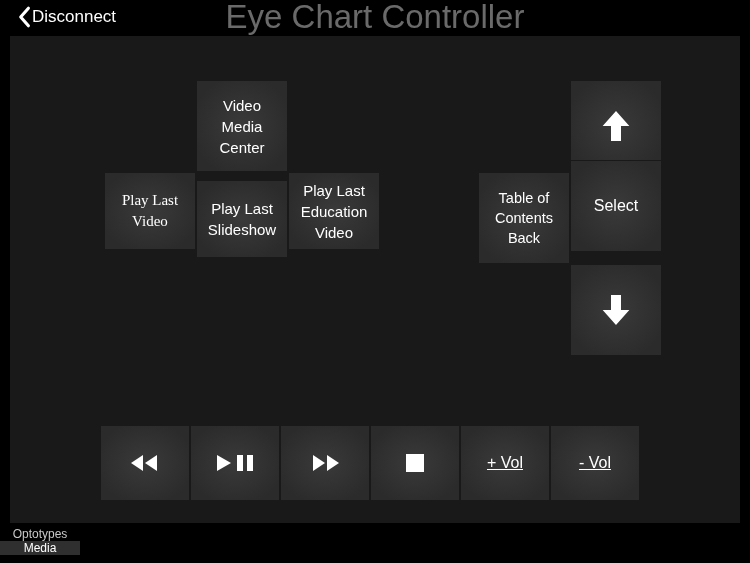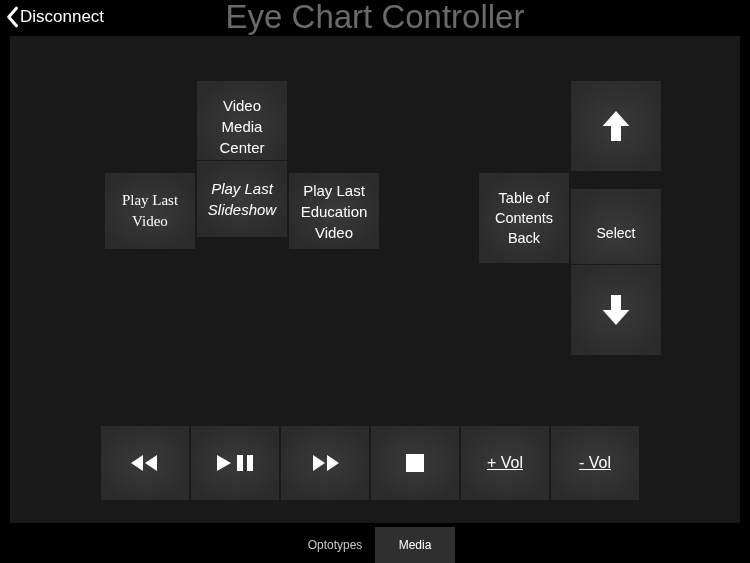--- a/index.html
+++ b/index.html
@@ -19,21 +19,21 @@
     height: 34px;
     display: flex;
     align-items: center;
     position: relative;
   }
   .back {
     display: flex;
     align-items: center;
     color: #fff;
     font-size: 17px;
-    padding-left: 4px;
+    padding-left: 16px;
     cursor: pointer;
   }
   .back svg { width: 16px; height: 22px; }
   .title {
     position: absolute;
     left: 0; right: 0;
     text-align: center;
     font-size: 33px;
     color: #6a6a6a;
     pointer-events: none;
@@ -78,22 +78,23 @@
     background: radial-gradient(ellipse at center, #3a3a3a 0%, #2b2b2b 80%);
     border: 1px solid #191919;
     display: flex; align-items: center; justify-content: center;
     color: #fff; font-size: 16px; cursor: pointer;
   }
   .tabbar {
     position: absolute;
     left: 0; right: 0; bottom: 0;
     height: 36px;
     display: flex;
-    justify-content: center;
+    justify-content: flex-start;
     background: #000;
+    flex-direction: column;
   }
   .tab {
     width: 80px;
     display: flex; align-items: center; justify-content: center;
     color: #c8c8c8;
     font-size: 12px;
     cursor: pointer;
   }
   .tab.active {
     background: #2f2f2f;
@@ -116,33 +117,33 @@
   </div>
 
   <div class="main">
 
     <div class="grid-area">
 
       <div class="btn" style="left:186px; top:0; width:92px; height:92px;">Video Media Center</div>
 
       <div class="btn" style="left:94px; top:92px; width:92px; height:78px;font-family:Liberation Serif, serif;">Play Last Video</div>
 
-      <div class="btn" style="left:186px; top:80px; width:92px; height:78px;font-style:italic;">Play Last Slideshow</div>
+      <div class="btn" style="left:186px; top:100px; width:92px; height:78px;">Play Last Slideshow</div>
 
       <div class="btn" style="left:278px; top:92px; width:92px; height:78px;">Play Last Education Video</div>
 
       <div class="btn" style="left:560px; top:0; width:92px; height:92px;">
         <svg class="icon-svg" width="40" height="40" viewBox="0 0 24 24">
           <path d="M12 3 L20 12 L15 12 L15 21 L9 21 L9 12 L4 12 Z"></path>
         </svg>
       </div>
 
       <div class="btn" style="left:468px; top:92px; width:92px; height:92px; font-size:14.5px;">Table of Contents Back</div>
 
-      <div class="btn" style="left:560px; top:108px; width:92px; height:92px; font-size:14px;">Select</div>
+      <div class="btn" style="left:560px; top:80px; width:92px; height:92px; font-size:16px;">Select</div>
 
       <div class="btn" style="left:560px; top:184px; width:92px; height:92px;">
         <svg class="icon-svg" width="40" height="40" viewBox="0 0 24 24">
           <path d="M12 21 L4 12 L9 12 L9 3 L15 3 L15 12 L20 12 Z"></path>
         </svg>
       </div>
 
     </div>
 
     <div class="playback-row">

